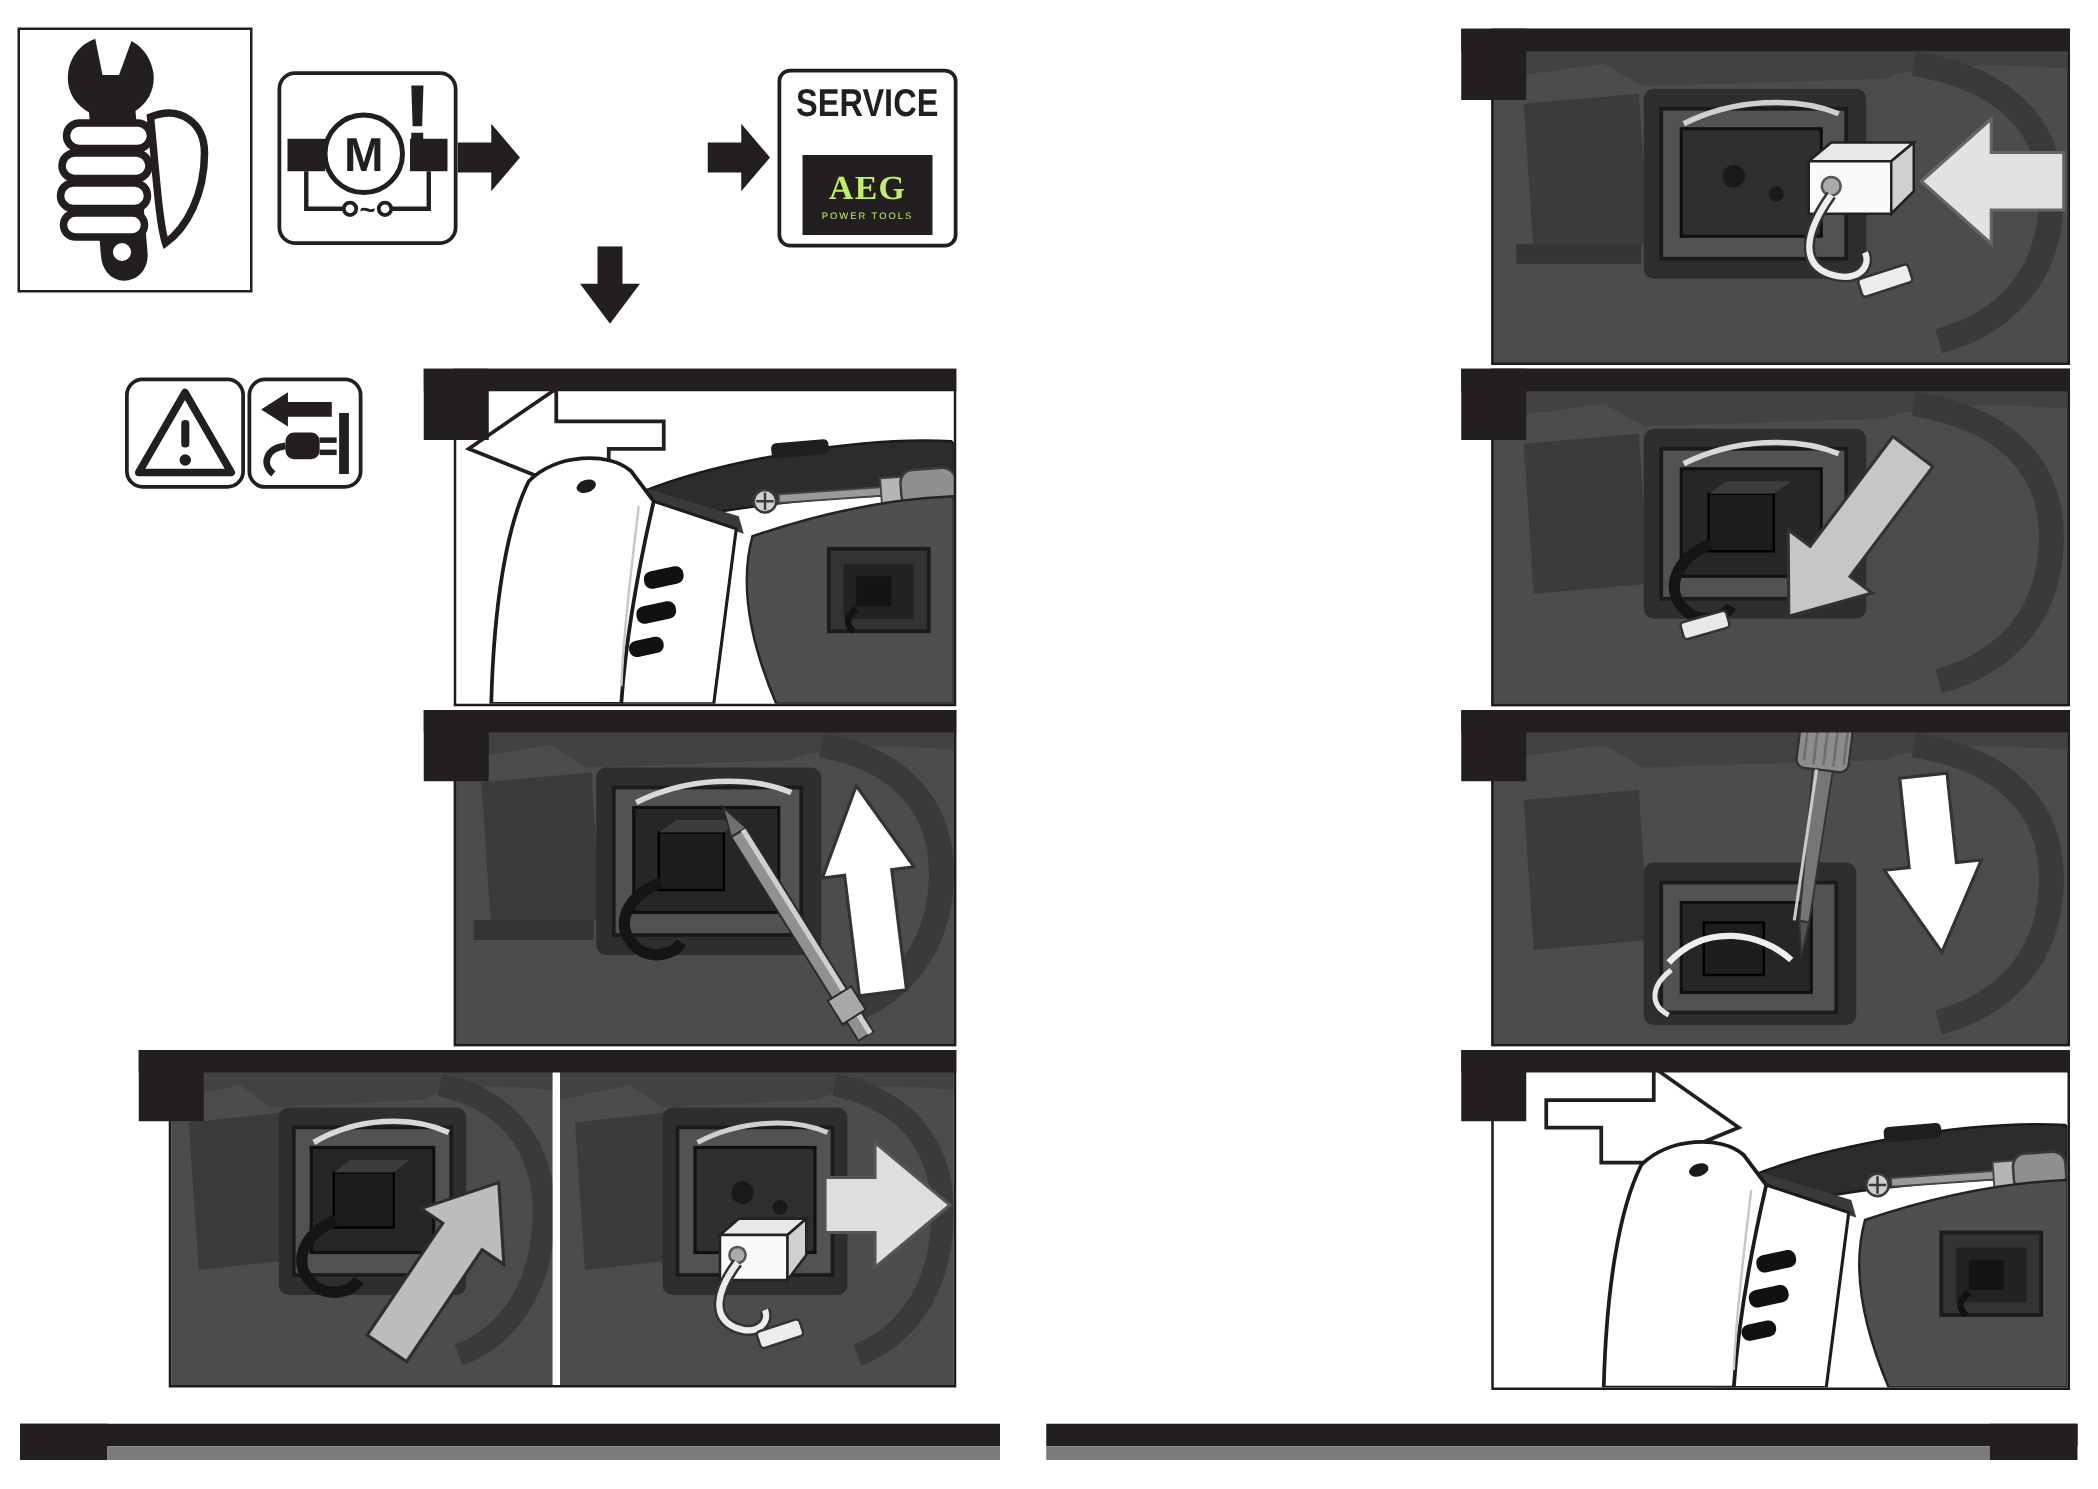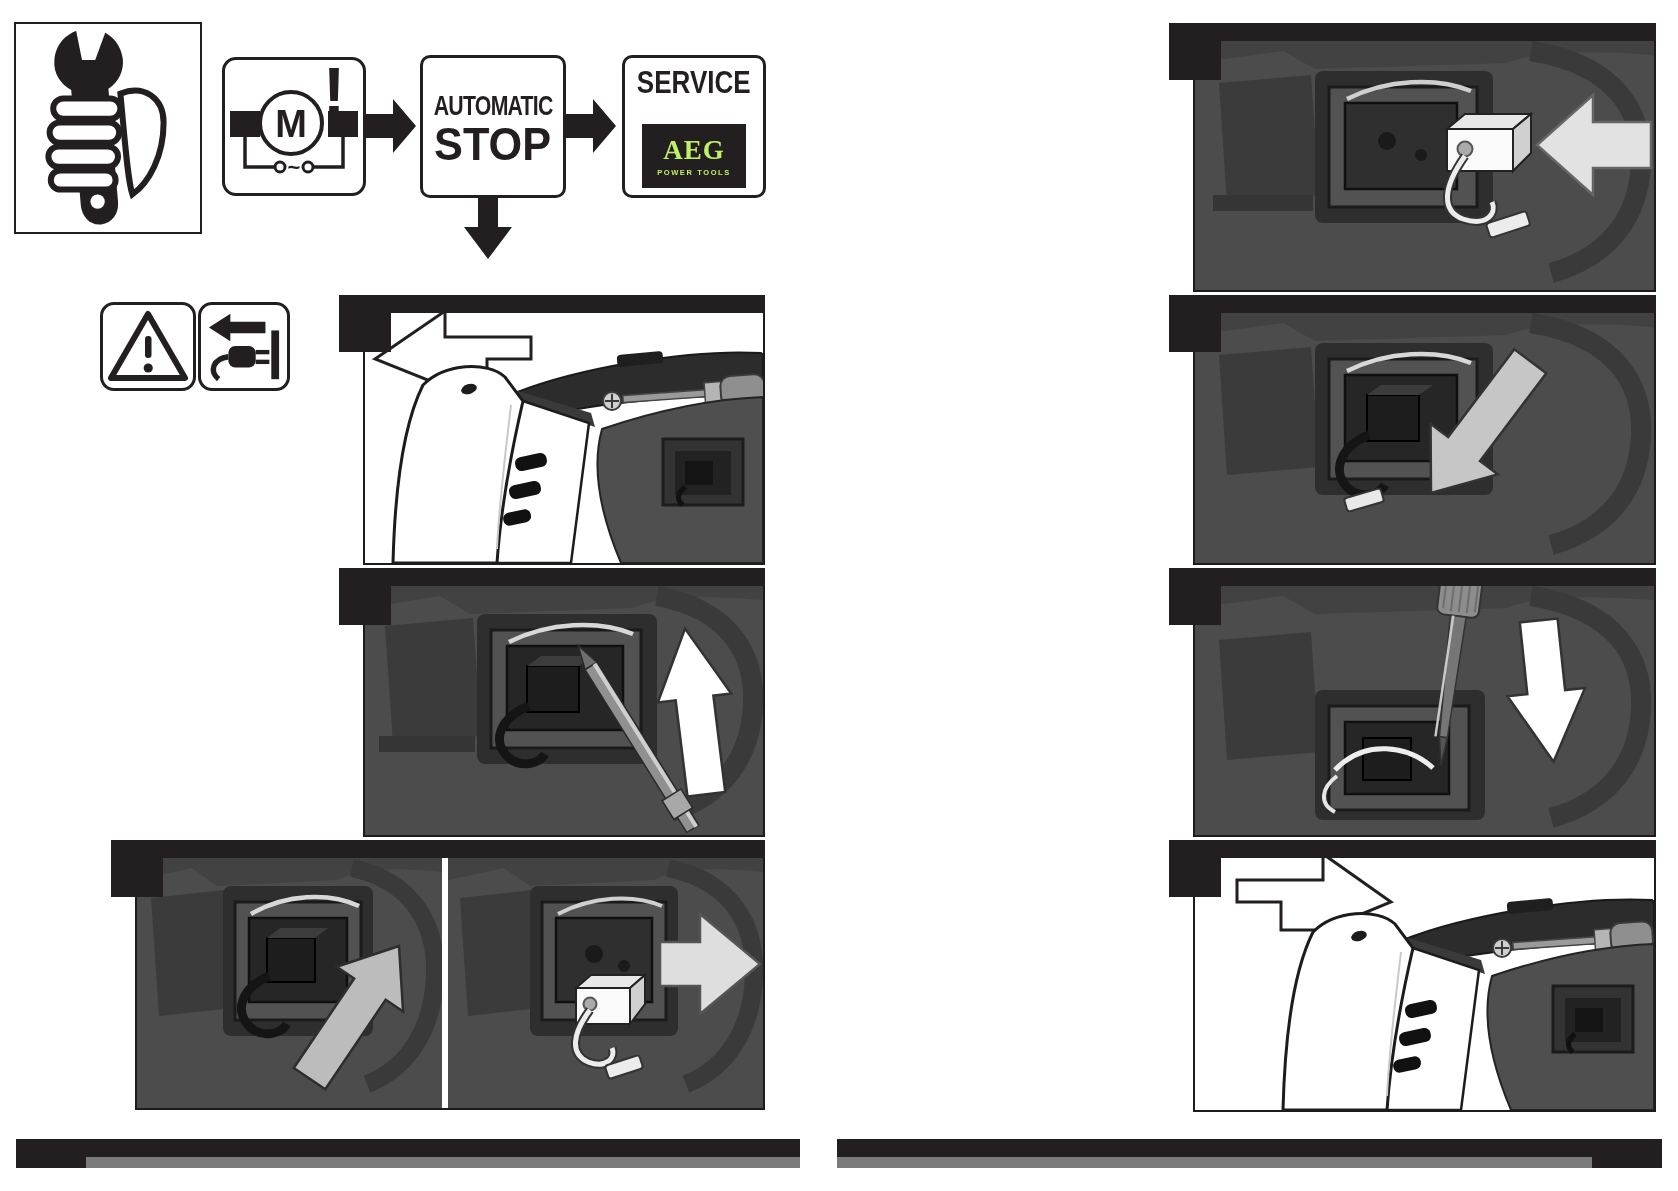--- a/index.html
+++ b/index.html
@@ -13,21 +13,21 @@
   
   #auto-stop{flex-direction:column;gap:2px;}
   #auto-stop .l1{font-weight:800;font-size:28px;display:inline-block;transform:scaleX(.76);letter-spacing:-1px;}
   #auto-stop .l2{font-weight:800;font-size:47px;line-height:40px;display:inline-block;transform:scaleX(.92);}
   
   #service-box{flex-direction:column;gap:23px;}
   #service-box .t{font-weight:800;font-size:31px;display:inline-block;transform:scaleX(.84);}
   .aeg-logo{width:104px;height:64px;background:#231f20;color:#bef264;display:flex;flex-direction:column;
             align-items:center;justify-content:center;}
   .aeg-logo .brand{font-family:"Liberation Serif",serif;font-weight:700;font-size:27px;letter-spacing:1px;line-height:28px;}
-  .aeg-logo .sub{font-size:7.5px;font-weight:700;letter-spacing:1.6px;margin-top:4px;}
+  .aeg-logo .sub{font-size:7.5px;font-weight:400;letter-spacing:1.6px;margin-top:4px;}
   
   .step{position:absolute;border:2px solid #1d1b1c;box-sizing:border-box;background:#4c4c4c;}
   .step.white{background:#fff;}
   .step .bar{position:absolute;left:-26px;right:-2px;top:-2px;height:18px;background:#231f20;z-index:3;}
   .step .tab{position:absolute;left:-26px;top:-2px;width:52px;height:57px;background:#231f20;z-index:3;}
   .panel{position:absolute;top:0;bottom:0;background:#4c4c4c;overflow:hidden;}
   .step svg, .panel svg{display:block;}
   
   .foot-black{position:absolute;background:#231f20;}
   .foot-gray{position:absolute;background:#7b7b7b;}
@@ -65,24 +65,20 @@
       <circle cx="63" cy="60" r="31" fill="#fff" stroke="#231f20" stroke-width="4"></circle>
       <text x="63" y="74" font-size="38" font-weight="bold" text-anchor="middle" fill="#231f20">M</text>
       <text x="106" y="52" font-size="68" font-weight="bold" text-anchor="middle" fill="#231f20">!</text>
     </svg>
   </div>
 
   <svg class="flow-arrow" style="left:366px;top:99px;" width="50" height="54" viewBox="0 0 50 54">
     <polygon points="0,15 27,15 27,0 50,27 27,54 27,39 0,39" fill="#231f20"></polygon>
   </svg>
 
-  <div class="round-box" id="auto-stop" style="left:420px;top:55px;width:140px;height:137px;border-radius:10px;">
-    <span class="l1">AUTOMATIC</span>
-    <span class="l2">STOP</span>
-  </div>
 
   <svg class="flow-arrow" style="left:566px;top:99px;" width="50" height="54" viewBox="0 0 50 54">
     <polygon points="0,15 27,15 27,0 50,27 27,54 27,39 0,39" fill="#231f20"></polygon>
   </svg>
 
   <div class="round-box" id="service-box" style="left:622px;top:55px;width:138px;height:137px;border-radius:10px;">
     <span class="t">SERVICE</span>
     <div class="aeg-logo">
       <span class="brand">AEG</span>
       <span class="sub">POWER TOOLS</span>

